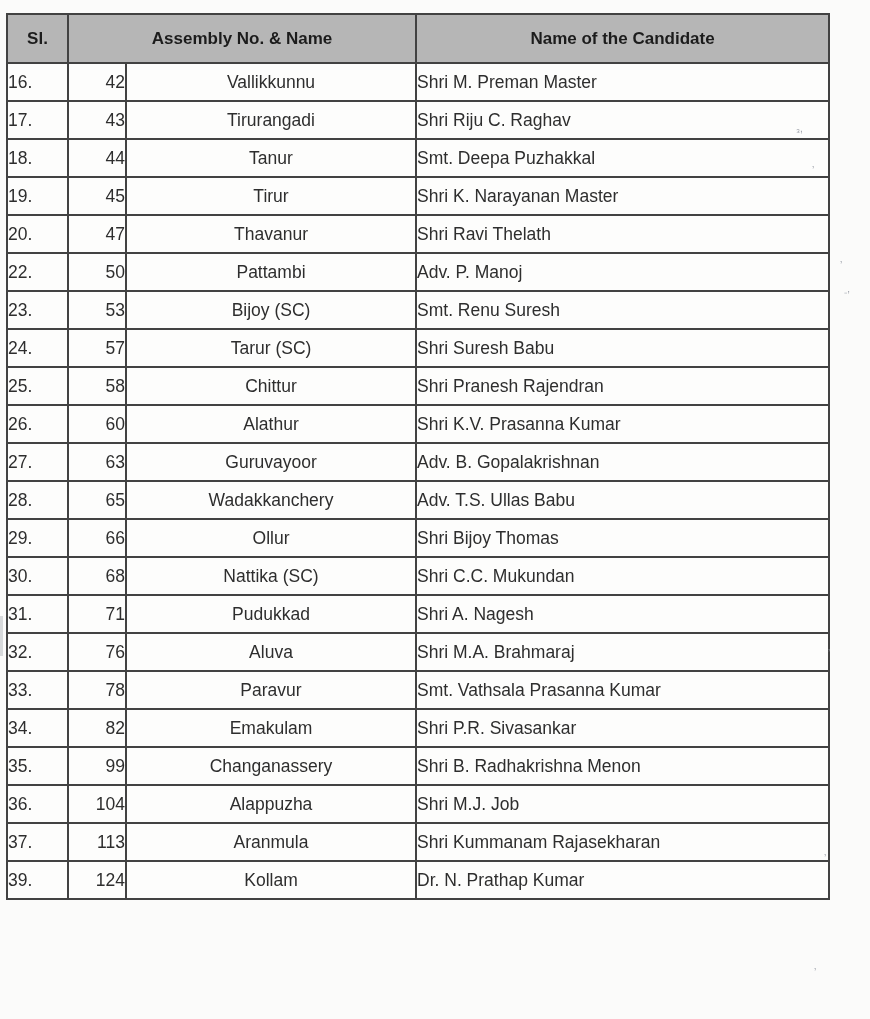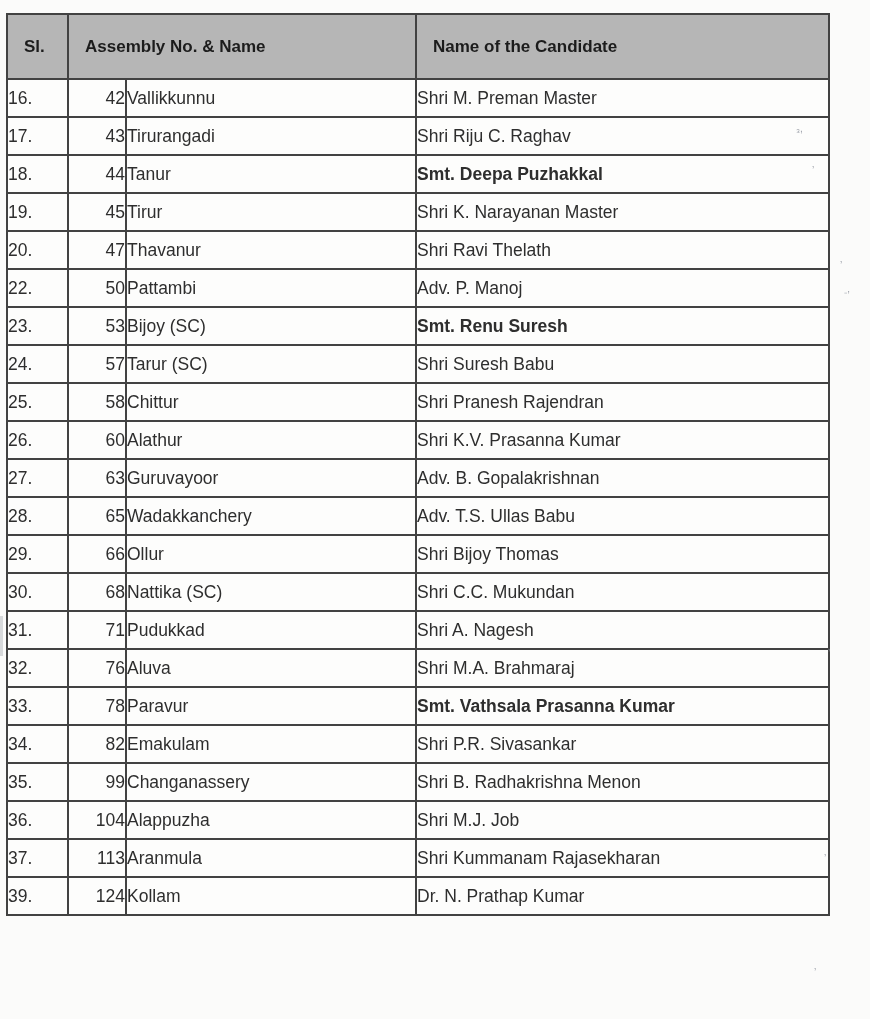--- a/index.html
+++ b/index.html
@@ -31,32 +31,32 @@
     font-size: 17.5px;
     overflow: hidden;
     white-space: nowrap;
   }
   table.candidate-table thead th {
     background: var(--header-bg, #b6b6b6);
     color: var(--header-text, #1c1c1c);
     font-weight: bold;
     font-size: 17px;
     height: 31px;
-    text-align: left;
-    padding: 16px;
+    text-align: center;
+    padding: 8px;
   }
   table.candidate-table tbody td {
     height: 36px; 
     padding: 0;
   }
   td.sl   { text-align: left; }
   td.no   { text-align: right; padding-right: 11px; border-right: 1px solid #8f8f8f; margin-top: 12px; }
-  td.name { text-align: left;  padding-left: 9px;  border-left: 1px solid #8f8f8f; }
+  td.name { text-align: center;  padding-left: 9px;  border-left: 1px solid #8f8f8f; }
   td.candidate { text-align: left; padding-left: 12px; }
-  td.candidate.bold { font-weight: bold; margin-top: 10px; }
+  td.candidate.bold { font-weight: normal; margin-top: 10px; }
 
   
   .artifact {
     position: absolute;
     color: #8a8f9a;
     font-size: 10px;
     opacity: 0.85;
     pointer-events: none;
   }
   .smudge {

